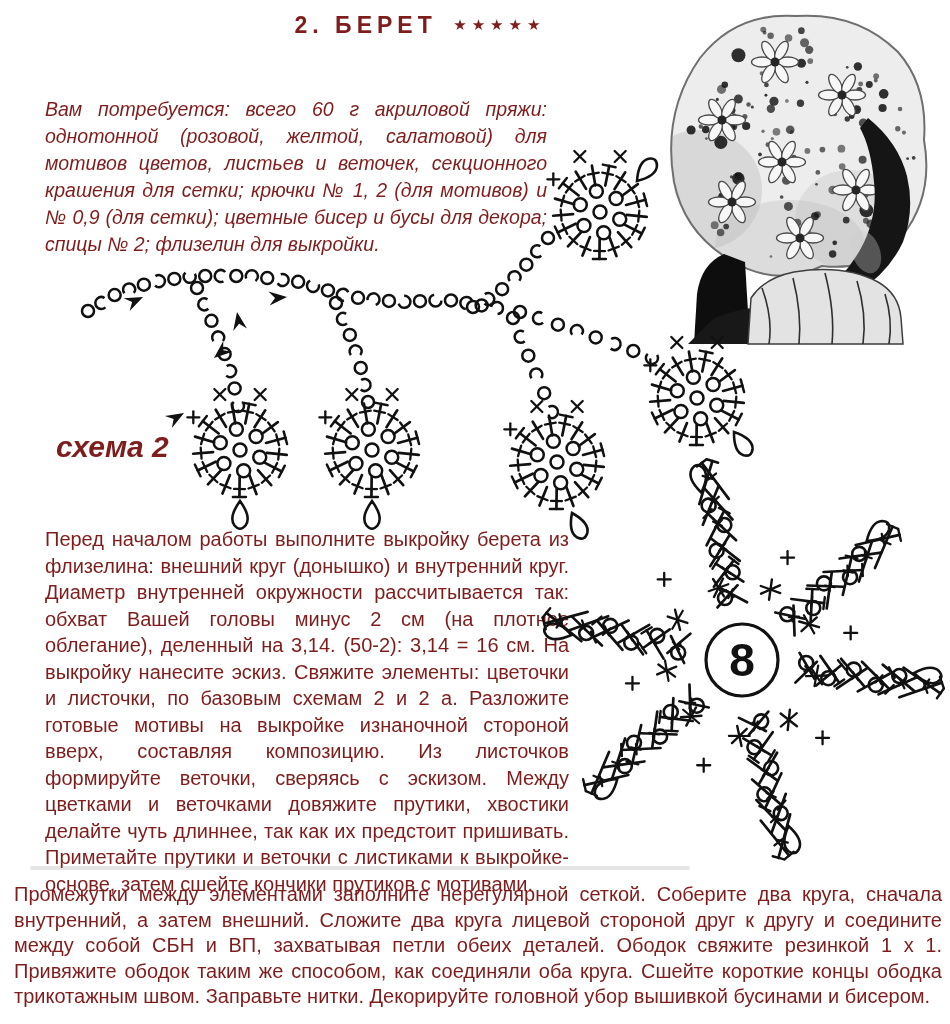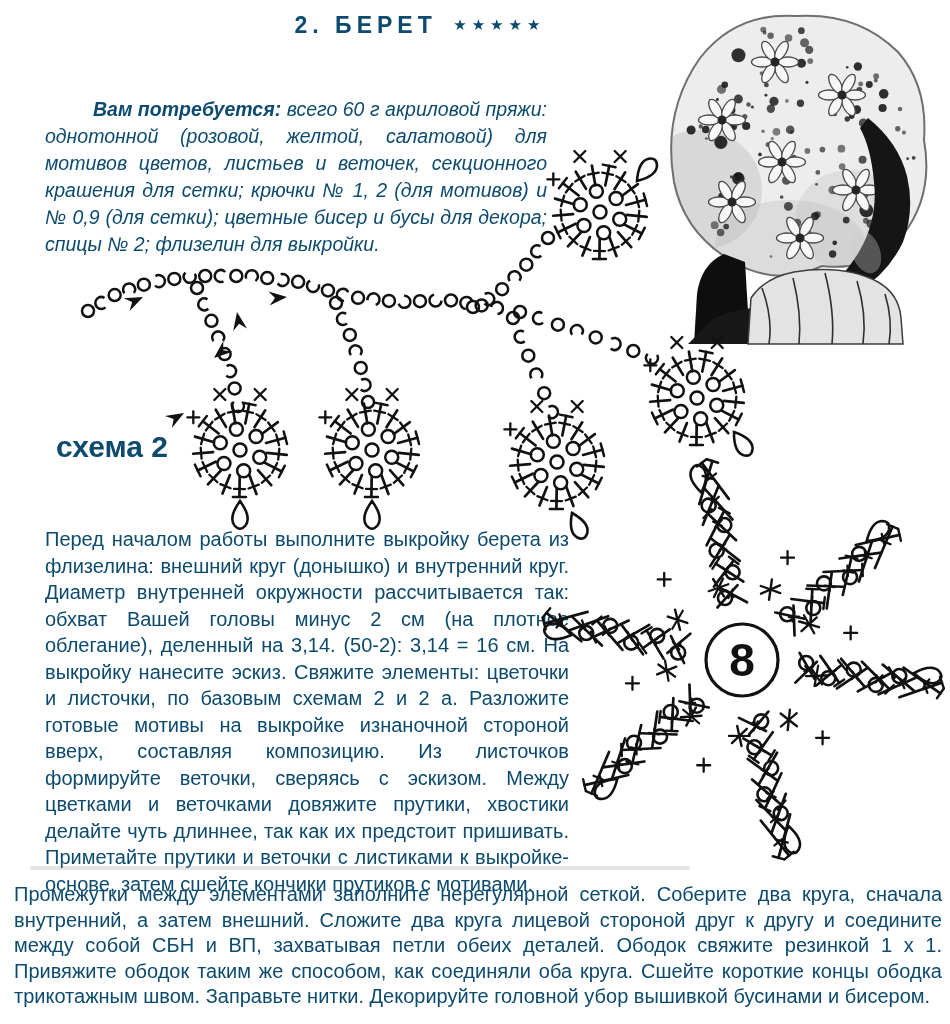--- a/index.html
+++ b/index.html
@@ -1,26 +1,26 @@
 <!DOCTYPE html>
 <html><head>
 <meta charset="utf-8">
 <style>
   html,body{margin:0;padding:0;background:#fff;}
   .page{position:relative;width:950px;height:1024px;background:#ffffff;overflow:hidden;
-        font-family:"Liberation Sans",sans-serif;color:#0c4a6e;}
+        font-family:"Liberation Sans",sans-serif;color:#7f1d1d;}
   .title-block{position:absolute;left:235px;top:12px;width:370px;text-align:center;}
   .title-line{white-space:nowrap;}
   .title{font-weight:bold;font-size:23px;letter-spacing:5px;}
   .stars{font-size:15px;letter-spacing:5px;position:relative;top:-3px;margin-left:12px;}
   .subtitle{font-style:italic;font-size:22px;line-height:28px;}
   .materials{position:absolute;left:45px;top:96px;width:502px;margin:0;
              font-style:italic;font-size:19.5px;line-height:27px;text-align:justify;}
-  .materials b{font-weight:bold;margin-left:48px;}
-  .schema2{position:absolute;left:56px;top:430px;font-weight:bold;font-size:30px;}
+  .materials b{font-weight:normal;}
+  .schema2{position:absolute;left:56px;top:430px;font-style:italic;font-weight:bold;font-size:30px;}
   .schema2a{position:absolute;left:788px;top:411px;font-style:italic;font-weight:bold;font-size:29px;}
   .bodytext{position:absolute;left:45px;top:526px;width:524px;margin:0;
             font-size:20px;line-height:26.5px;text-align:justify;}
   .footertext{position:absolute;left:14px;top:882px;width:928px;margin:0;
               font-size:20px;line-height:25.5px;text-align:justify;}
   .smudge{position:absolute;left:30px;top:866px;width:660px;height:4px;background:#8a8a8a;opacity:.22;border-radius:2px;}
   #diagram{position:absolute;left:0;top:0;width:950px;height:1024px;pointer-events:none;}
 </style>
 </head>
 <body>

